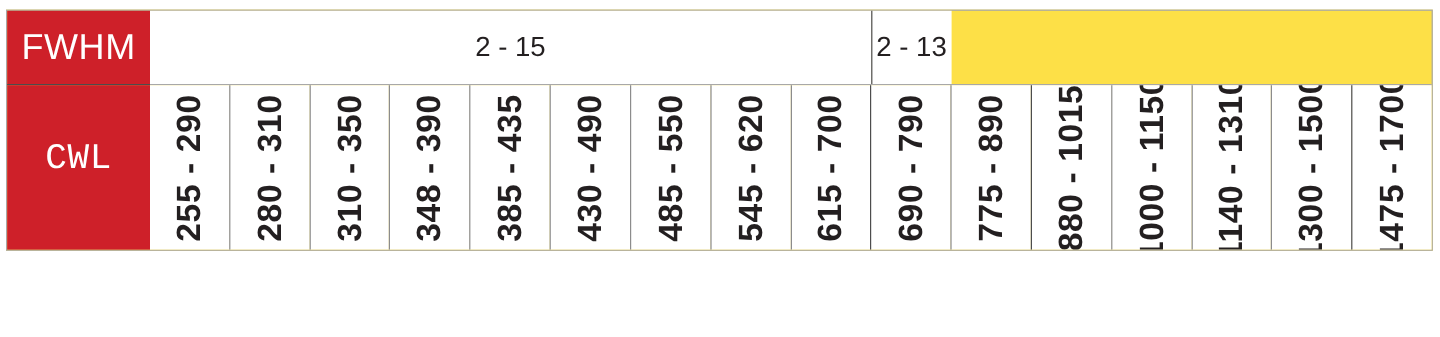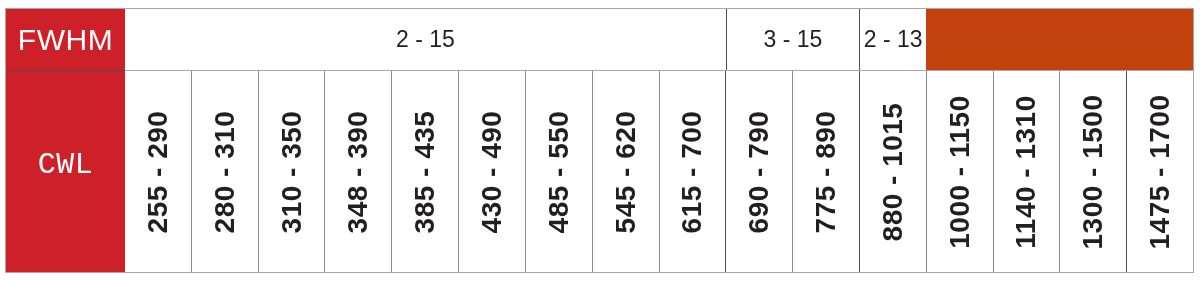--- a/index.html
+++ b/index.html
@@ -12,24 +12,24 @@
     height: 281px;
     overflow: hidden;
     font-family: "Liberation Sans", sans-serif;
   }
 
   #spec-table {
     position: absolute;
     left: 5px;
     top: 8px;
     width: 1189px;
-    height: 265px;
+    height: 201px;
     box-sizing: border-box;
     border: 1.5px solid #a8a8a8;
-    background: #c2410c;
+    background: #fde047;
   }
 
   
   .row-fwhm {
     position: absolute;
     left: 0;
     top: 0;
     right: 0;
     height: 62px;
     display: flex;
@@ -126,21 +126,20 @@
 </style>
 </head>
 <body>
 
 <div id="spec-table">
 
   <div class="row-fwhm">
     <div class="rowlabel fwhm">FWHM</div>
     <div class="fwhm-groups">
         <div class="fwhm-cell" style="flex: 0 0 56.25%;">2 - 15</div>
-        <div class="fwhm-cell" style="flex: 0 0 12.5%;">3 - 15</div>
         <div class="fwhm-cell" style="flex: 0 0 6.25%;">2 - 13</div>
       </div>
   </div>
 
   <div class="row-cwl">
     <div class="rowlabel cwl">CWL</div>
     <div class="cwl-cells">
         <div class="cwl-cell">
           <span class="vlabel">255 - 290</span>
         </div>

